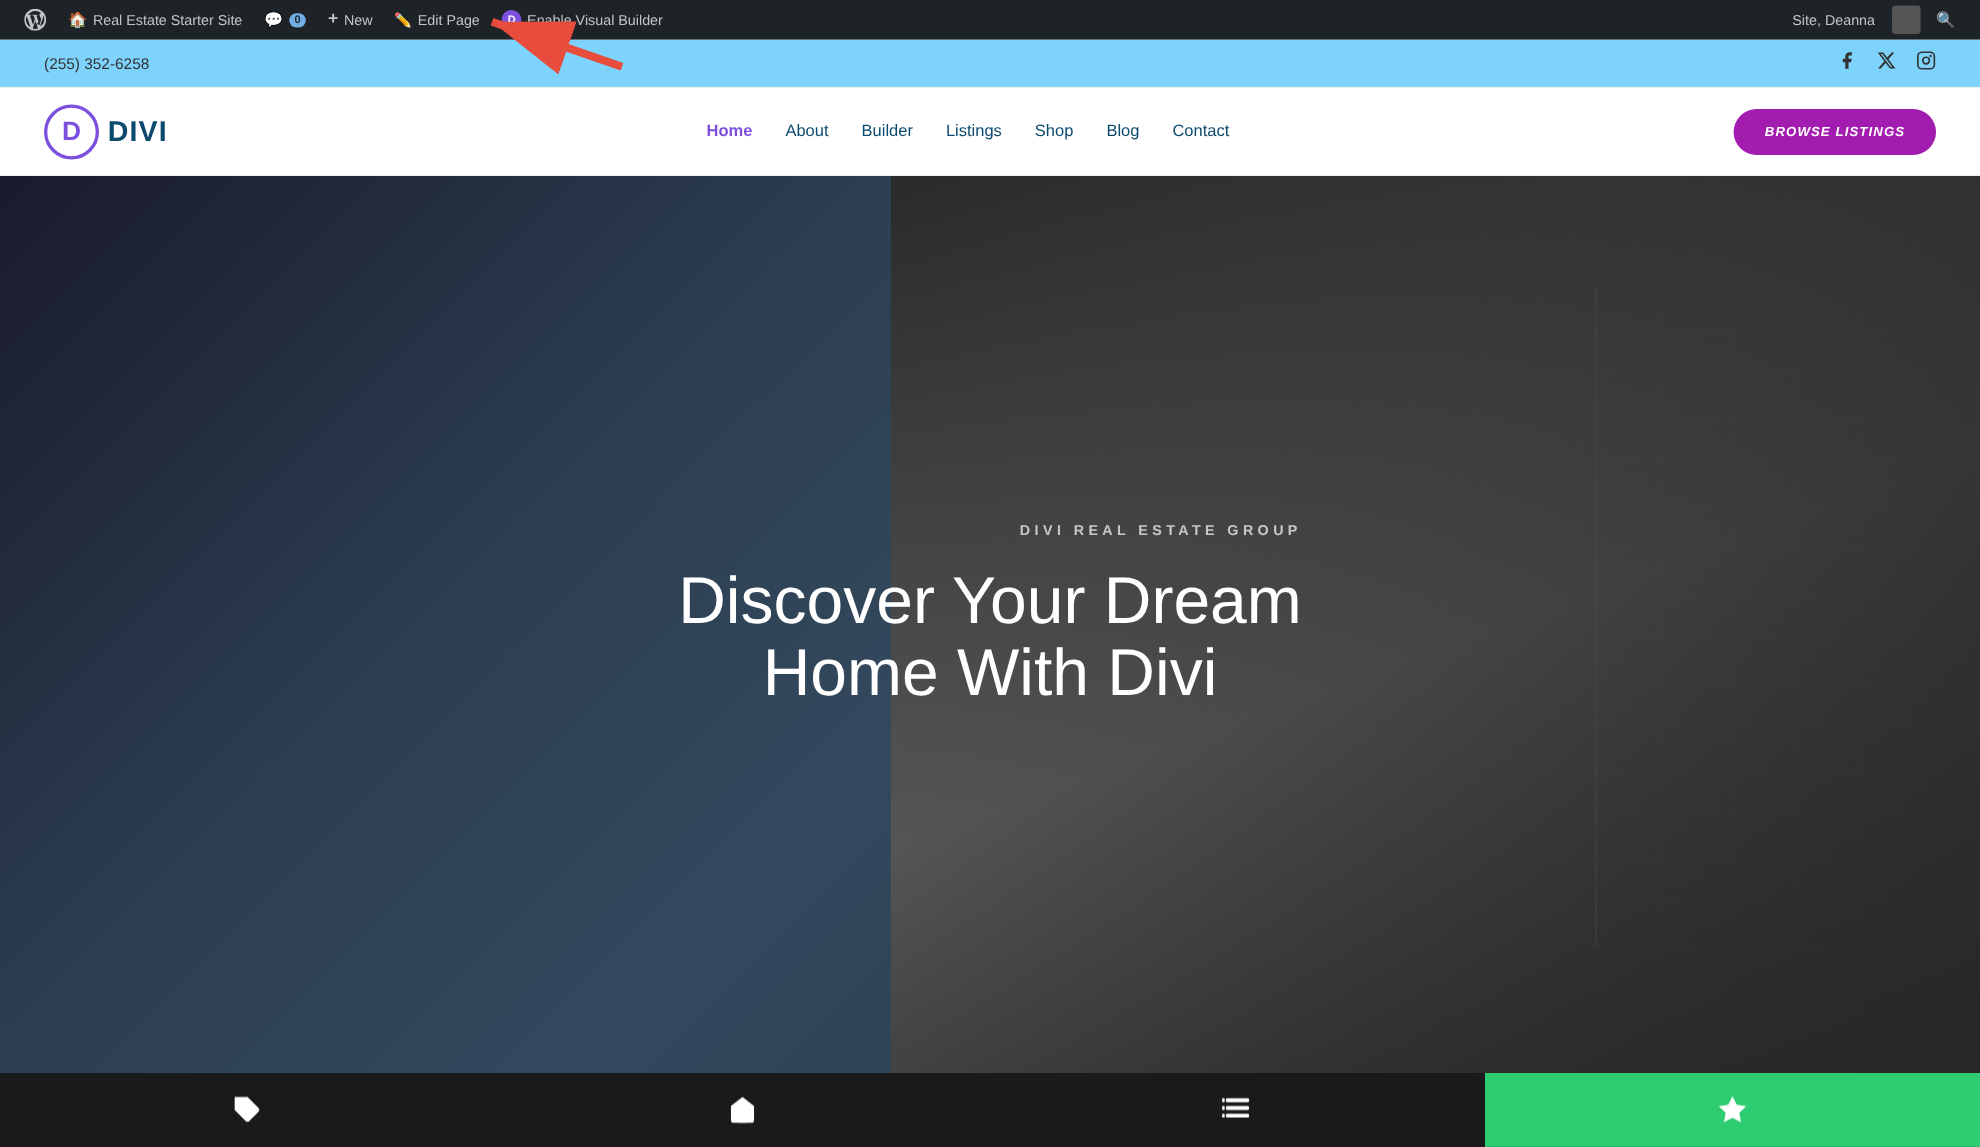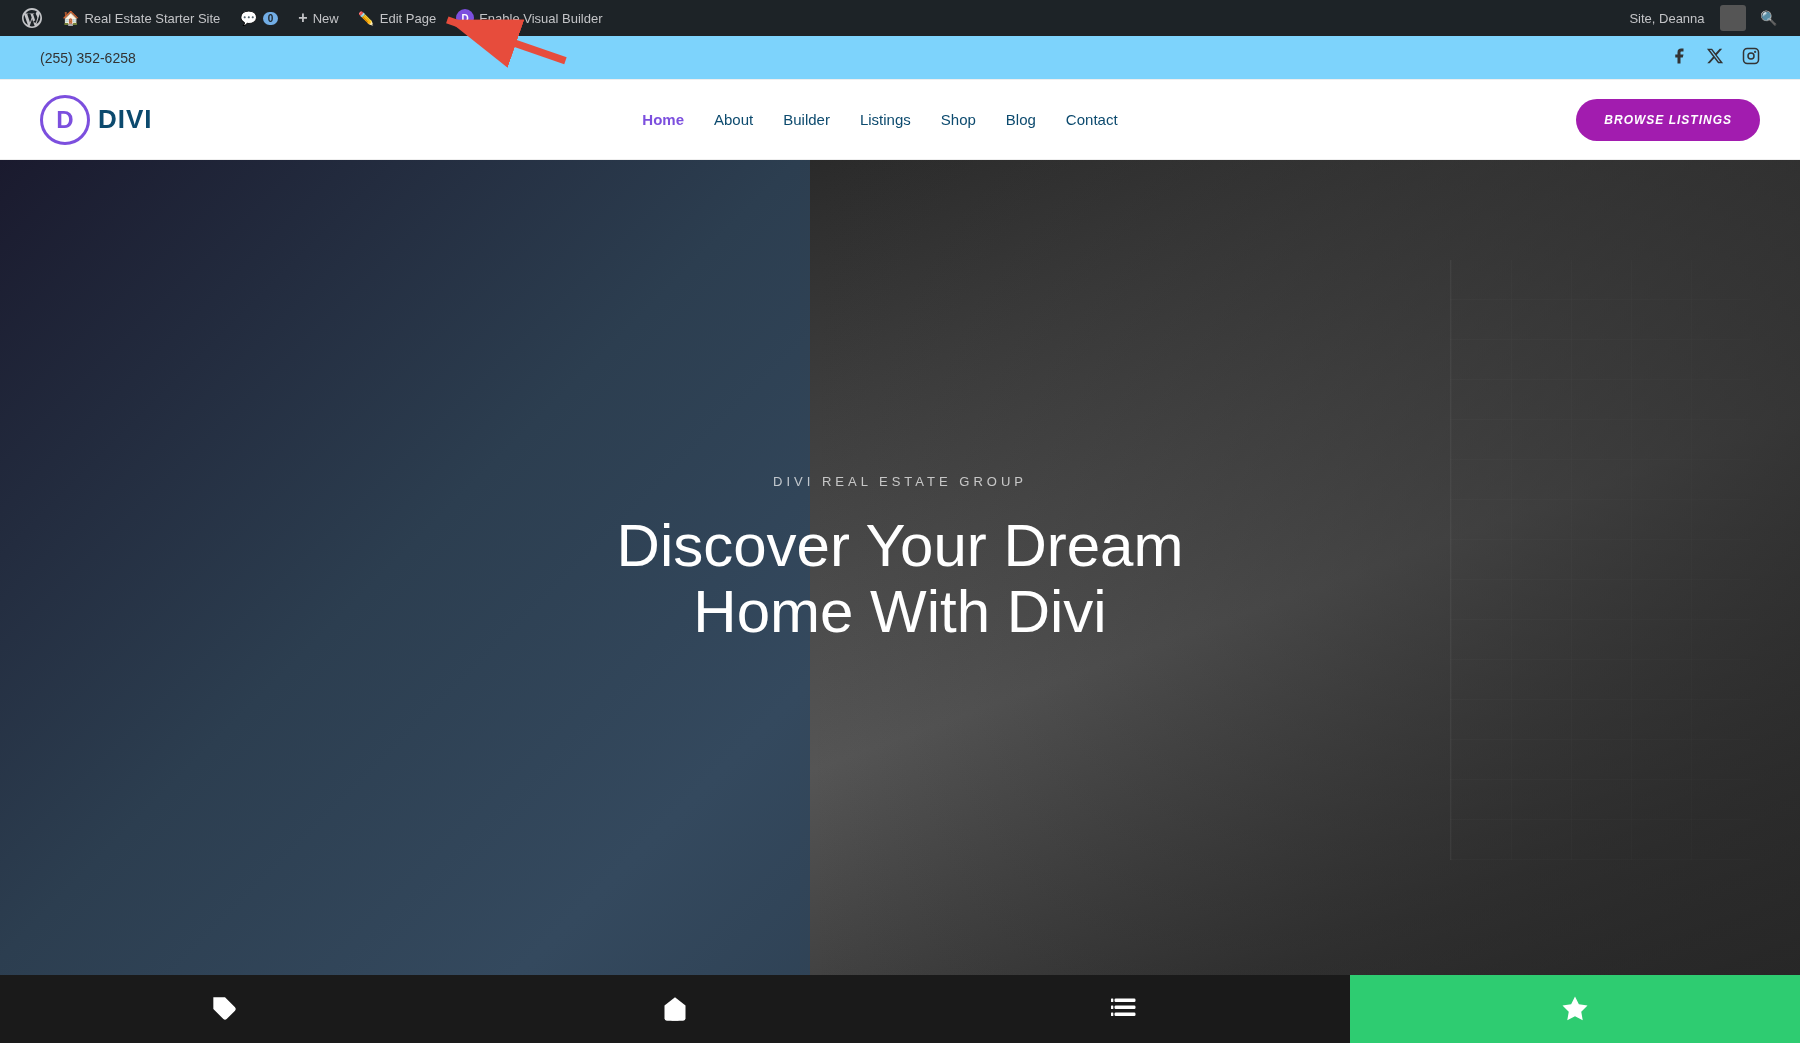--- a/index.html
+++ b/index.html
@@ -195,21 +195,22 @@
       text-align: center;
       color: white;
       max-width: 1000px;
     }
     .hero-subtitle {
       font-size: 13px;
       letter-spacing: 4px;
       color: rgba(255,255,255,0.7);
       text-transform: uppercase;
       margin-bottom: 24px;
-      font-weight: 400;
+      font-weight: 700;
+      text-align: right;
     }
     .hero-title {
       font-size: 60px;
       font-weight: 400;
       line-height: 1.1;
       color: white;
       margin-bottom: 64px;
     }
     .hero-search {
       width: 620px;

